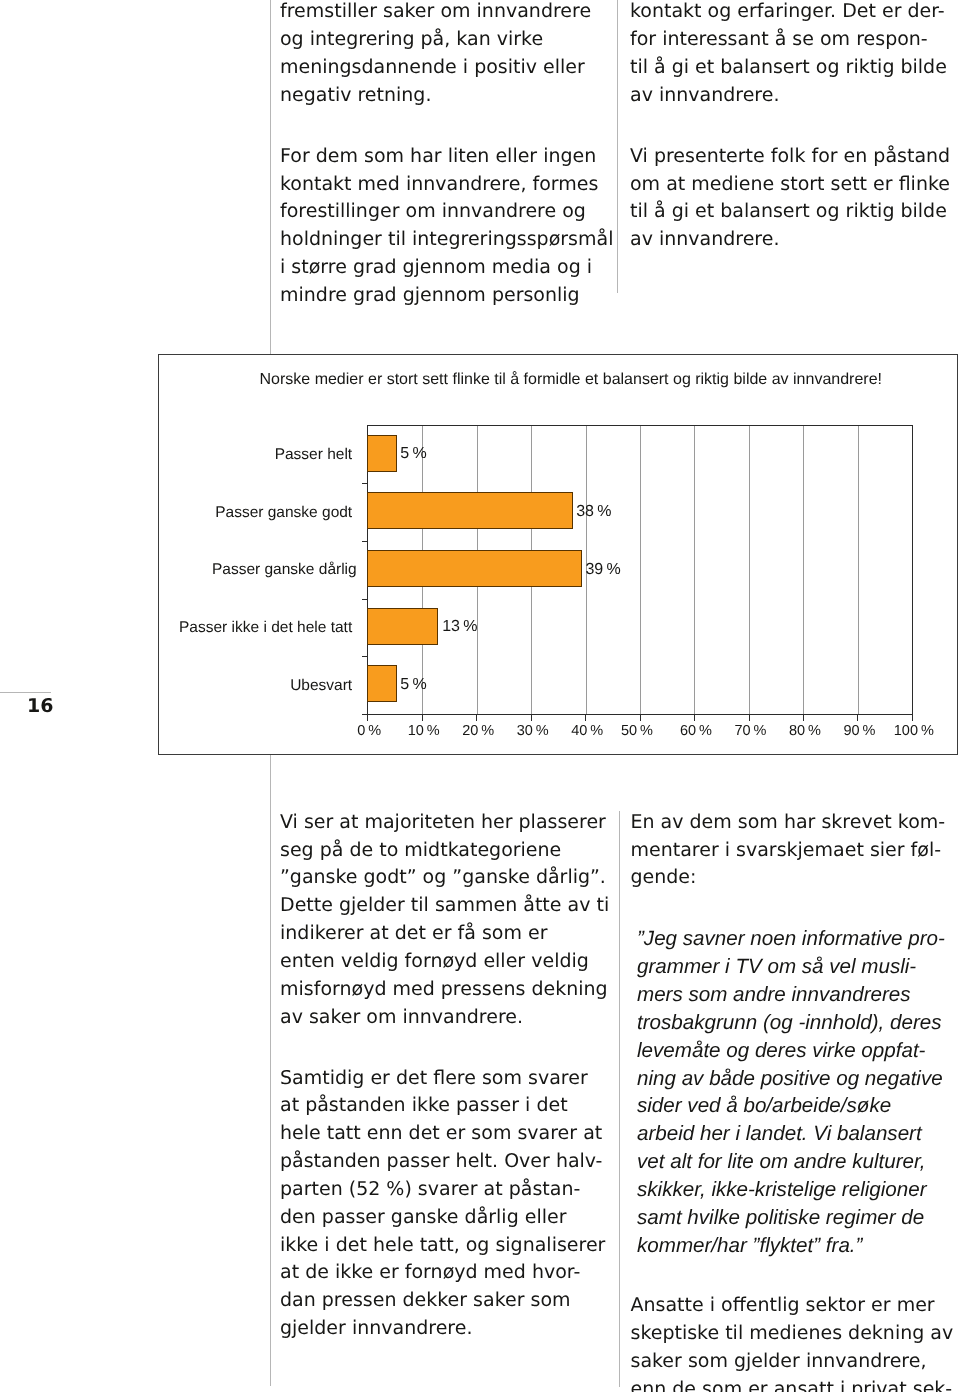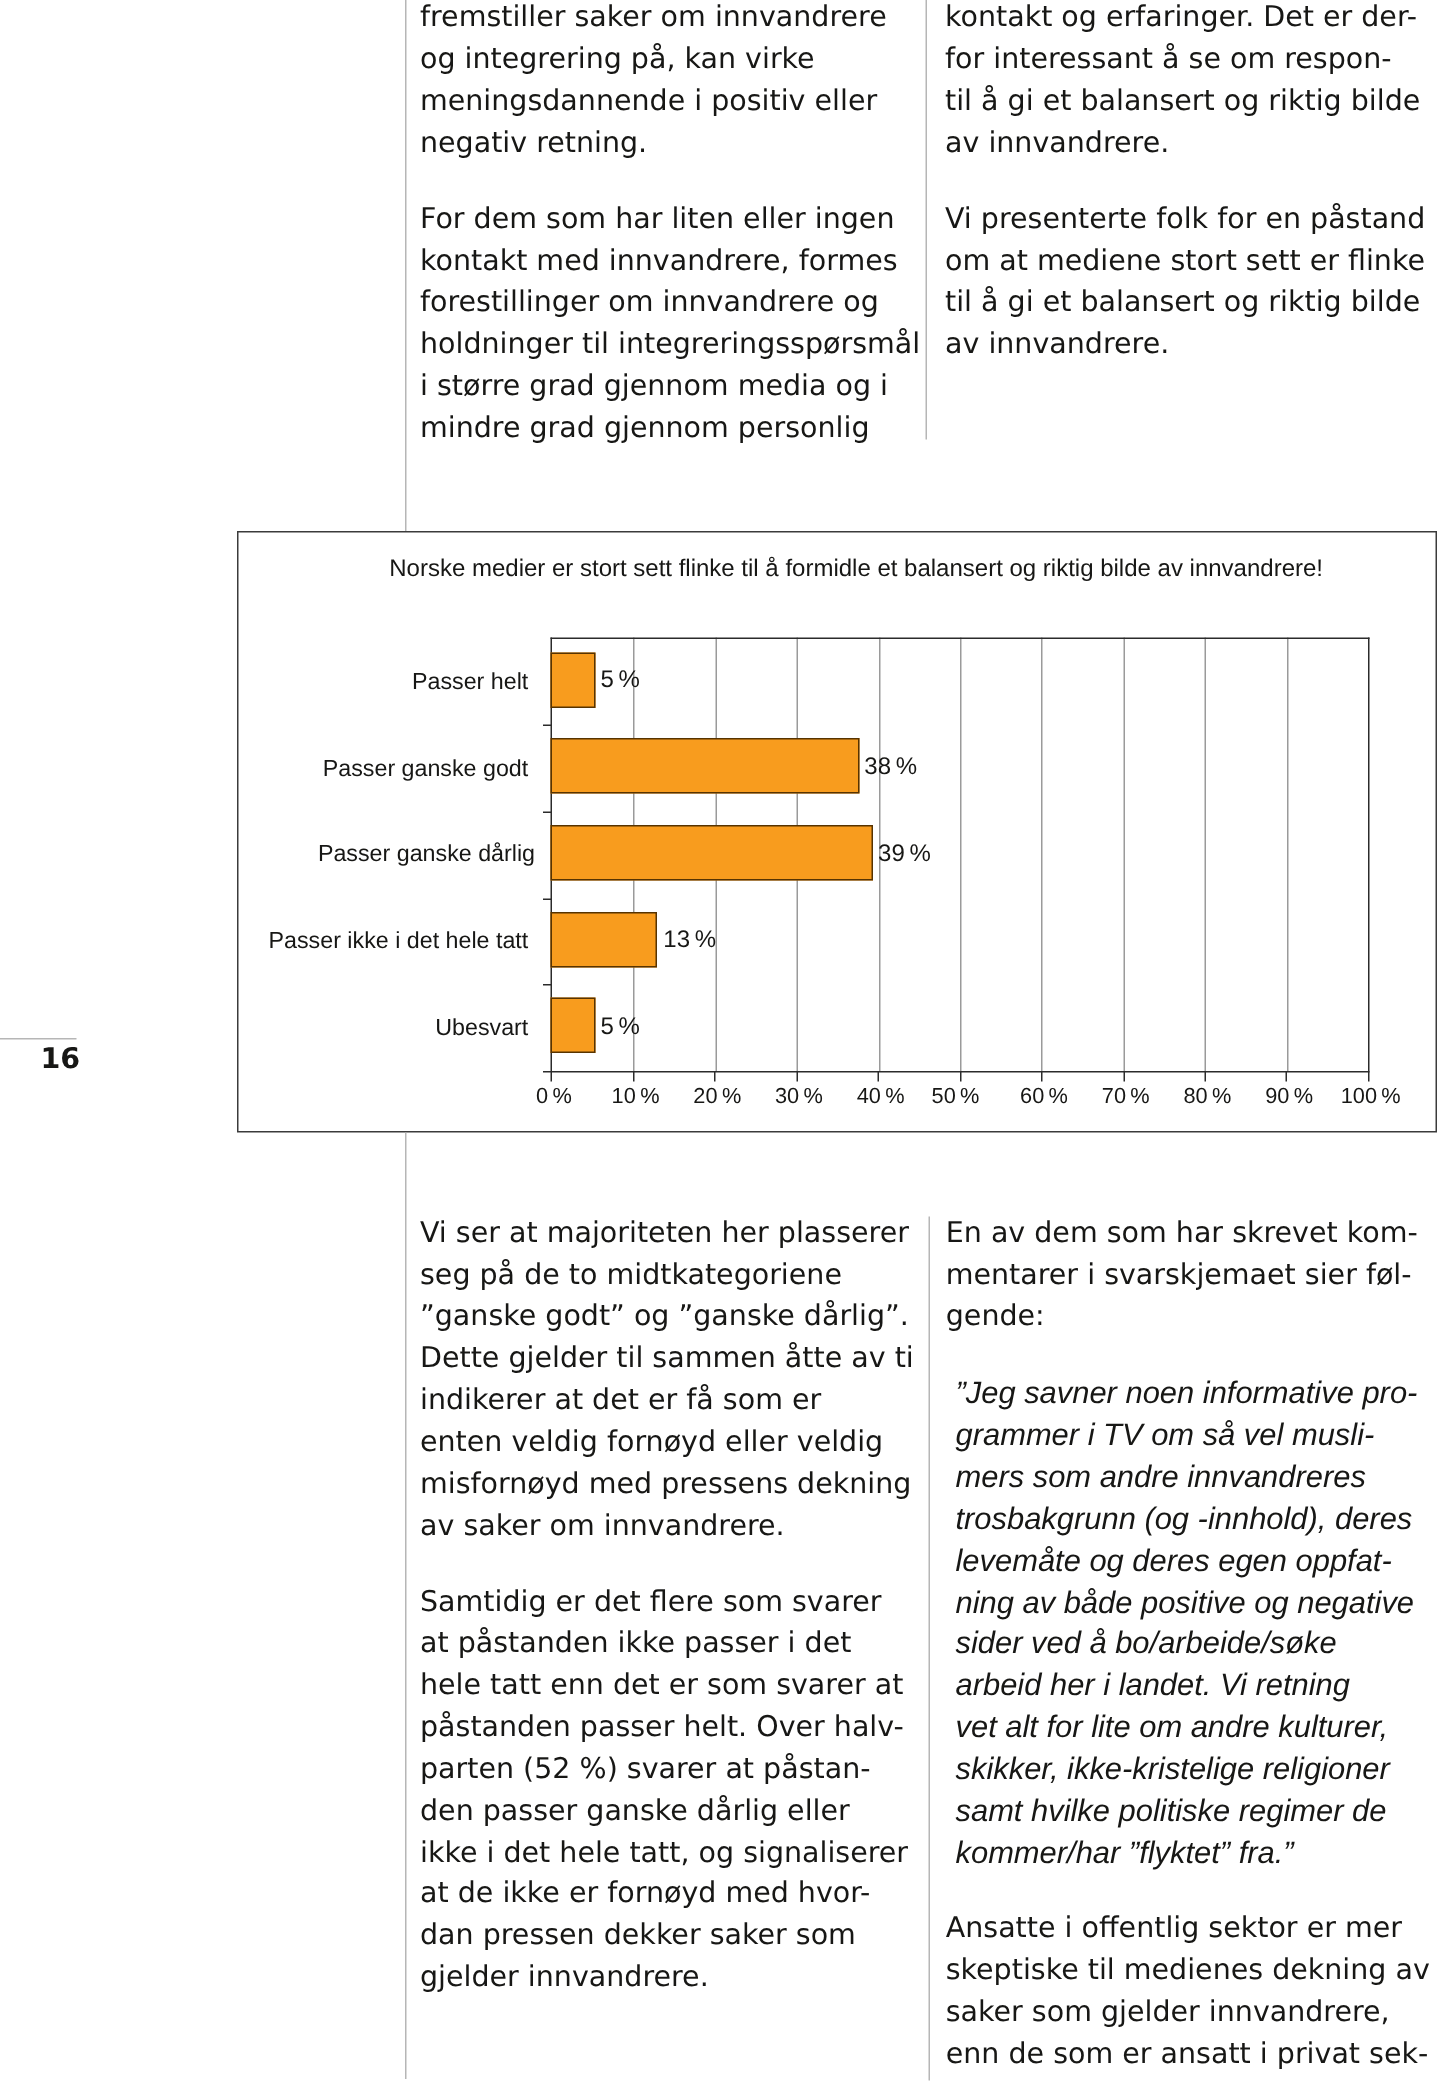--- a/index.html
+++ b/index.html
@@ -11,21 +11,21 @@
   
   .vrule{position:absolute;width:1px;background:#b6b6b6;}
   .hrule{position:absolute;height:1px;background:#b6b6b6;}
 
   
   .pagenum{position:absolute;font-weight:bold;font-size:19px;line-height:19px;color:#171715;}
 
   
   .col{position:absolute;font-size:19px;line-height:27.85px;color:#171715;}
   .col p{margin:0;}
-  .col p + p{margin-top:23px;}
+  .col p + p{margin-top:33px;}
   .col .ln{display:block;white-space:nowrap;}
   .it{font-style:italic;padding-left:6.5px;font-family:"Liberation Sans",sans-serif;font-size:20.6px;}
 
   
   .chartbox{position:absolute;border:1px solid #3b3b3b;background:#fff;box-sizing:border-box;}
   .charttitle{position:absolute;font-family:"Liberation Sans",sans-serif;font-size:16px;line-height:16px;white-space:nowrap;color:#171715;}
   .plot{position:absolute;box-sizing:border-box;}
   .plot .axisline{position:absolute;background:#2b2b2b;}
   .plot .gridline{position:absolute;width:1px;background:#9a9a9a;}
   .tick{position:absolute;width:1px;background:#2b2b2b;}
@@ -161,24 +161,24 @@
     <p class="para">
       <span class="ln">En av dem som har skrevet kom-</span>
       <span class="ln">mentarer i svarskjemaet sier føl-</span>
       <span class="ln">gende:</span>
     </p>
     <p class="para it">
       <span class="ln">”Jeg savner noen informative pro-</span>
       <span class="ln">grammer i TV om så vel musli-</span>
       <span class="ln">mers som andre innvandreres</span>
       <span class="ln">trosbakgrunn (og -innhold), deres</span>
-      <span class="ln">levemåte og deres egen oppfat-</span>
+      <span class="ln">levemåte og deres virke oppfat-</span>
       <span class="ln">ning av både positive og negative</span>
       <span class="ln">sider ved å bo/arbeide/søke</span>
-      <span class="ln">arbeid her i landet. Vi retning</span>
+      <span class="ln">arbeid her i landet. Vi balansert</span>
       <span class="ln">vet alt for lite om andre kulturer,</span>
       <span class="ln">skikker, ikke-kristelige religioner</span>
       <span class="ln">samt hvilke politiske regimer de</span>
       <span class="ln">kommer/har ”flyktet” fra.”</span>
     </p>
     <p class="para">
       <span class="ln">Ansatte i offentlig sektor er mer</span>
       <span class="ln">skeptiske til medienes dekning av</span>
       <span class="ln">saker som gjelder innvandrere,</span>
       <span class="ln">enn de som er ansatt i privat sek-</span>

